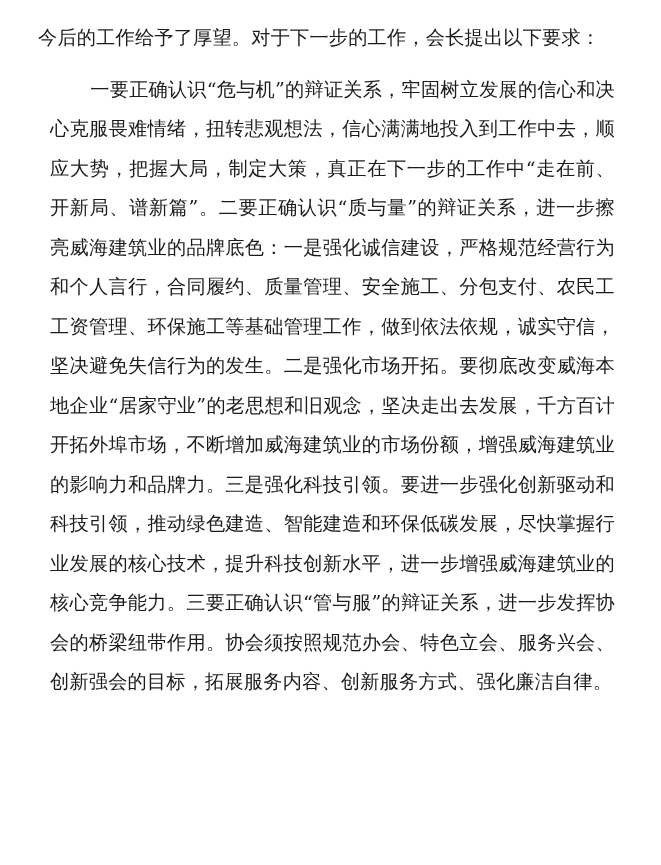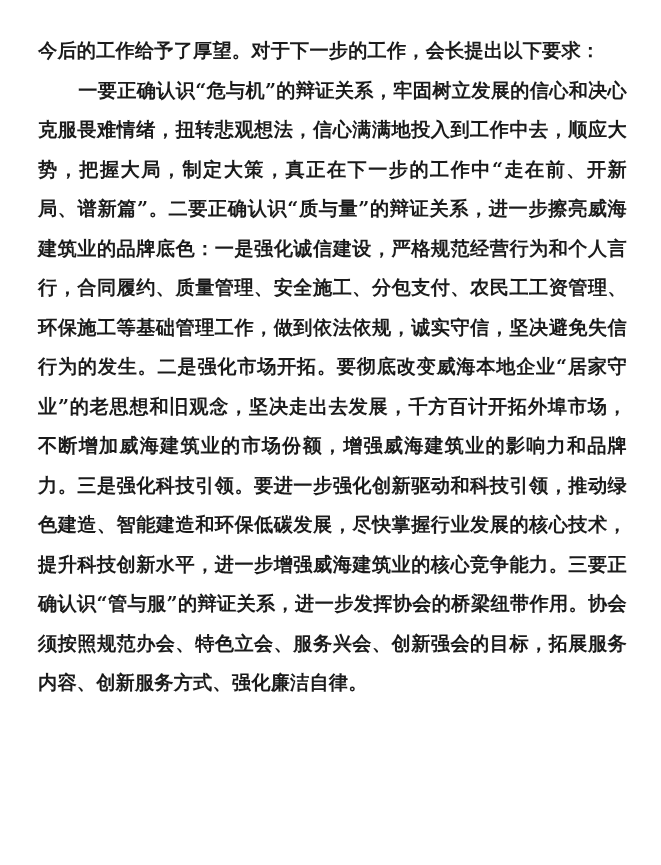--- a/index.html
+++ b/index.html
@@ -11,38 +11,37 @@
     width: 661px;
     height: 865px;
     overflow: hidden;
     font-family: "DejaVu Serif", "Liberation Serif", serif;
   }
   #page {
     width: 661px;
     height: 673px;
     background: #ffffff;
     box-sizing: border-box;
-    padding: 31px 34px 10px 38px;
+    padding: 18px 34px 10px 38px;
     position: relative;
-    font-weight: bold;
   }
   .doc-body {
     color: #1b1b1b;
     font-size: 19.2px;
     line-height: 39.5px;
     text-align: justify;
     text-justify: inter-ideograph;
     letter-spacing: 0.2px;
   }
   .para {
     margin: 0;
     text-indent: 0;
   }
   .para-indent {
-    margin: 0;
+    margin: 12px;
     text-indent: 2.1em;
   }
 </style>
 </head>
 <body>
 
 <div id="page">
   <div class="doc-body">
     <p class="para">今后的工作给予了厚望。对于下一步的工作，会长提出以下要求：</p>
     <p class="para-indent">一要正确认识“危与机”的辩证关系，牢固树立发展的信心和决心克服畏难情绪，扭转悲观想法，信心满满地投入到工作中去，顺应大势，把握大局，制定大策，真正在下一步的工作中“走在前、开新局、谱新篇”。二要正确认识“质与量”的辩证关系，进一步擦亮威海建筑业的品牌底色：一是强化诚信建设，严格规范经营行为和个人言行，合同履约、质量管理、安全施工、分包支付、农民工工资管理、环保施工等基础管理工作，做到依法依规，诚实守信，坚决避免失信行为的发生。二是强化市场开拓。要彻底改变威海本地企业“居家守业”的老思想和旧观念，坚决走出去发展，千方百计开拓外埠市场，不断增加威海建筑业的市场份额，增强威海建筑业的影响力和品牌力。三是强化科技引领。要进一步强化创新驱动和科技引领，推动绿色建造、智能建造和环保低碳发展，尽快掌握行业发展的核心技术，提升科技创新水平，进一步增强威海建筑业的核心竞争能力。三要正确认识“管与服”的辩证关系，进一步发挥协会的桥梁纽带作用。协会须按照规范办会、特色立会、服务兴会、创新强会的目标，拓展服务内容、创新服务方式、强化廉洁自律。</p>

